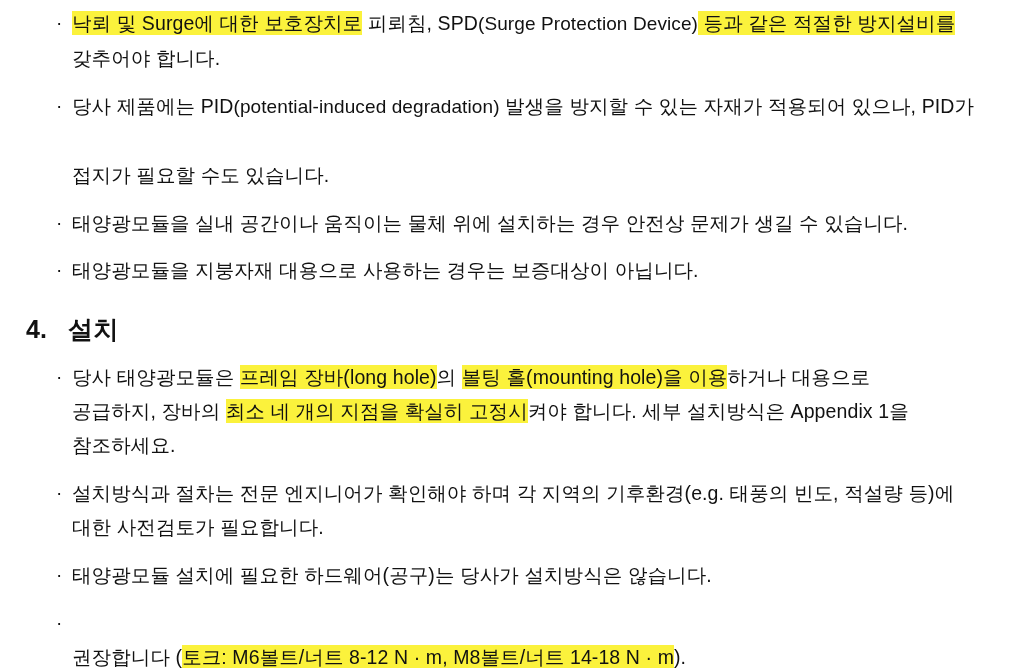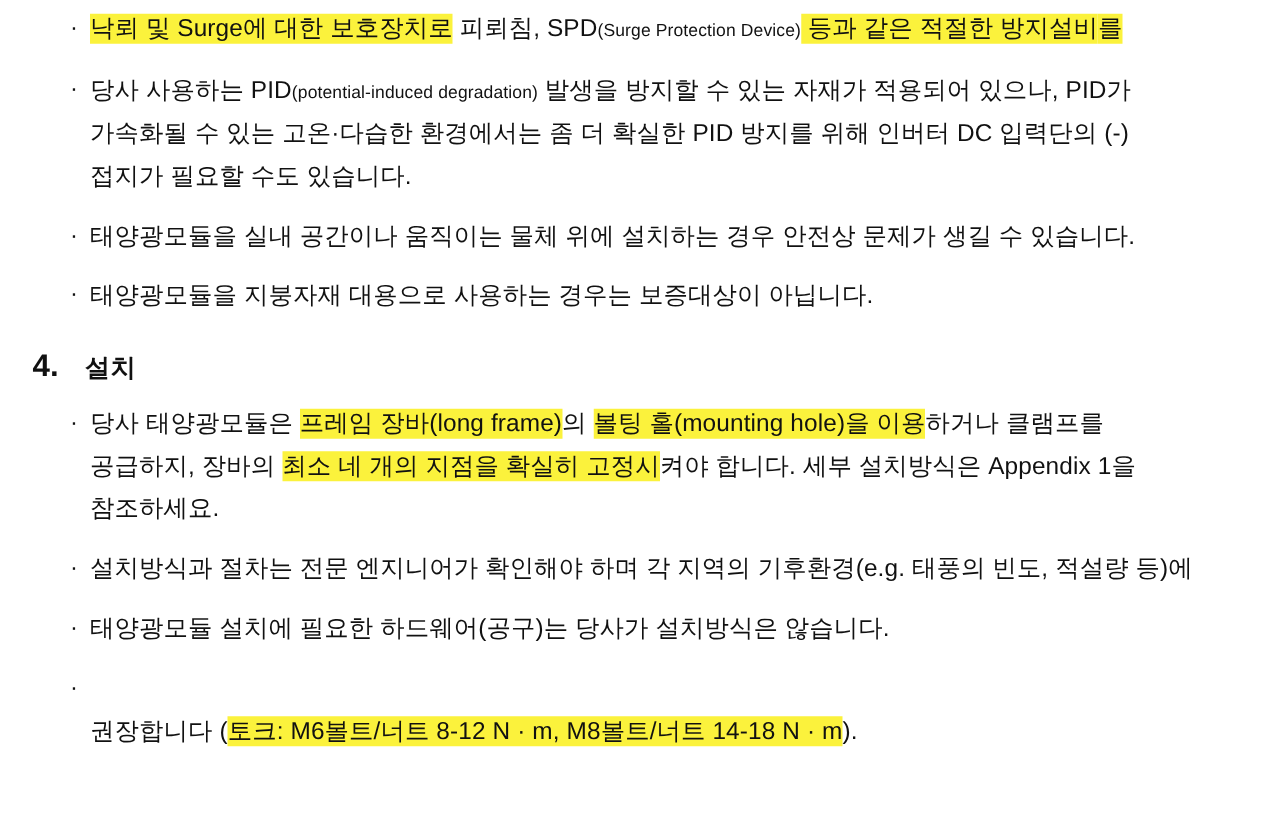--- a/index.html
+++ b/index.html
@@ -50,55 +50,56 @@
     display: flex;
     align-items: baseline;
     margin: 26px 0 14px -30px;
   }
   .section-num {
     font-size: 25px;
     font-weight: bold;
     width: 42px;
   }
   .section-title {
-    font-size: 20px;
+    font-size: 25px;
     font-weight: bold;
     letter-spacing: 0.5px;
   }
   .hl {
     background: #fbf23c;
     padding: 1px 0;
     box-decoration-break: clone;
     -webkit-box-decoration-break: clone;
   }
   .sm {
-    font-size: 14px;
+    font-size: 19px;
   }
   .bullet-item.tight {
     margin-bottom: 13px;
   }
 </style>
 </head>
 <body>
 
 <div class="page">
   <div class="doc-body">
 
     <div class="bullet-item">
       <span class="bullet-mark">·</span>
       <span class="bullet-text">
         <span class="hl">낙뢰 및 Surge에 대한 보호장치로</span><span> 피뢰침, </span><span>SPD</span><span class="sm">(Surge Protection Device)</span><span class="hl"> 등과 같은 적절한 방지설비</span><span class="hl">를</span><br>
+        <span>갖추어야 합니다.</span>
       </span>
     </div>
 
     <div class="bullet-item">
       <span class="bullet-mark">·</span>
       <span class="bullet-text">
-        <span>당사 사용하는 PID</span><span class="sm">(potential-induced degradation)</span><span> 발생을 방지할 수 있는 자재가 적용되어 있으나, PID가</span><br>
-        <span>가속화될 수 있는 고온·다습한 환경에서는 좀 더 확실한 PID 방지를 위해 인버터 DC 입력단의 (-)</span><br>
+        <span>당사 제품에는 PID</span><span class="sm">(potential-induced degradation)</span><span> 발생을 방지할 수 있는 자재가 적용되어 있으나, PID가</span><br>
+        <br>
         <span>접지가 필요할 수도 있습니다.</span>
       </span>
     </div>
 
     <div class="bullet-item tight">
       <span class="bullet-mark">·</span>
       <span class="bullet-text">
         <span>태양광모듈을 실내 공간이나 움직이는 물체 위에 설치하는 경우 안전상 문제가 생길 수 있습니다.</span>
       </span>
     </div>
@@ -111,30 +112,31 @@
     </div>
 
     <div class="section-heading">
       <span class="section-num">4.</span>
       <span class="section-title">설치</span>
     </div>
 
     <div class="bullet-item">
       <span class="bullet-mark">·</span>
       <span class="bullet-text">
-        <span>당사 태양광모듈은 </span><span class="hl">프레임 장바(long frame)</span><span>의 </span><span class="hl">볼팅 홀(mounting hole)을 이용</span><span>하거나 클램프를</span><br>
+        <span>당사 태양광모듈은 </span><span class="hl">프레임 장바(long hole)</span><span>의 </span><span class="hl">볼팅 홀(mounting hole)을 이용</span><span>하거나 대용으로</span><br>
         <span>공급하지, 장바의 </span><span class="hl">최소 네 개의 지점을 확실히 고정시</span><span>켜야 합니다. 세부 설치방식은 Appendix 1을</span><br>
         <span>참조하세요.</span>
       </span>
     </div>
 
     <div class="bullet-item">
       <span class="bullet-mark">·</span>
       <span class="bullet-text">
         <span>설치방식과 절차는 전문 엔지니어가 확인해야 하며 각 지역의 기후환경(e.g. 태풍의 빈도, 적설량 등)에</span><br>
+        <span>대한 사전검토가 필요합니다.</span>
       </span>
     </div>
 
     <div class="bullet-item">
       <span class="bullet-mark">·</span>
       <span class="bullet-text">
         <span>태양광모듈 설치에 필요한 하드웨어(공구)는 당사가 설치방식은 않습니다.</span>
       </span>
     </div>
 

